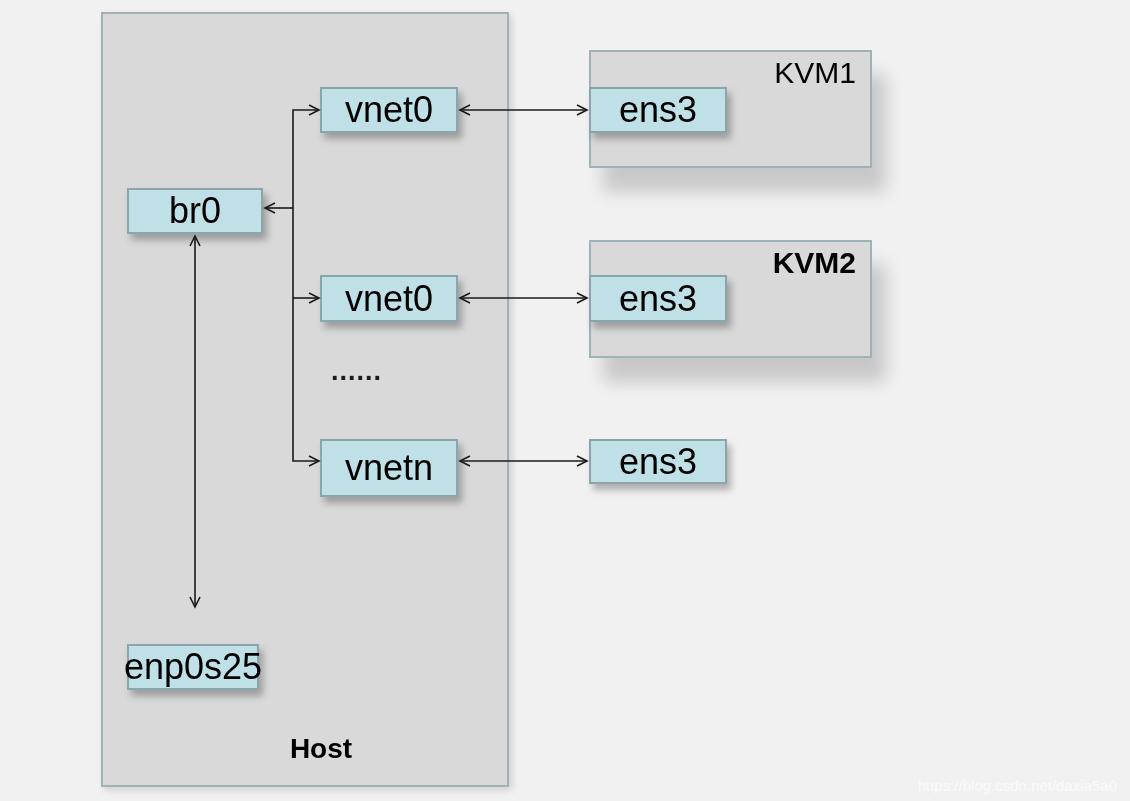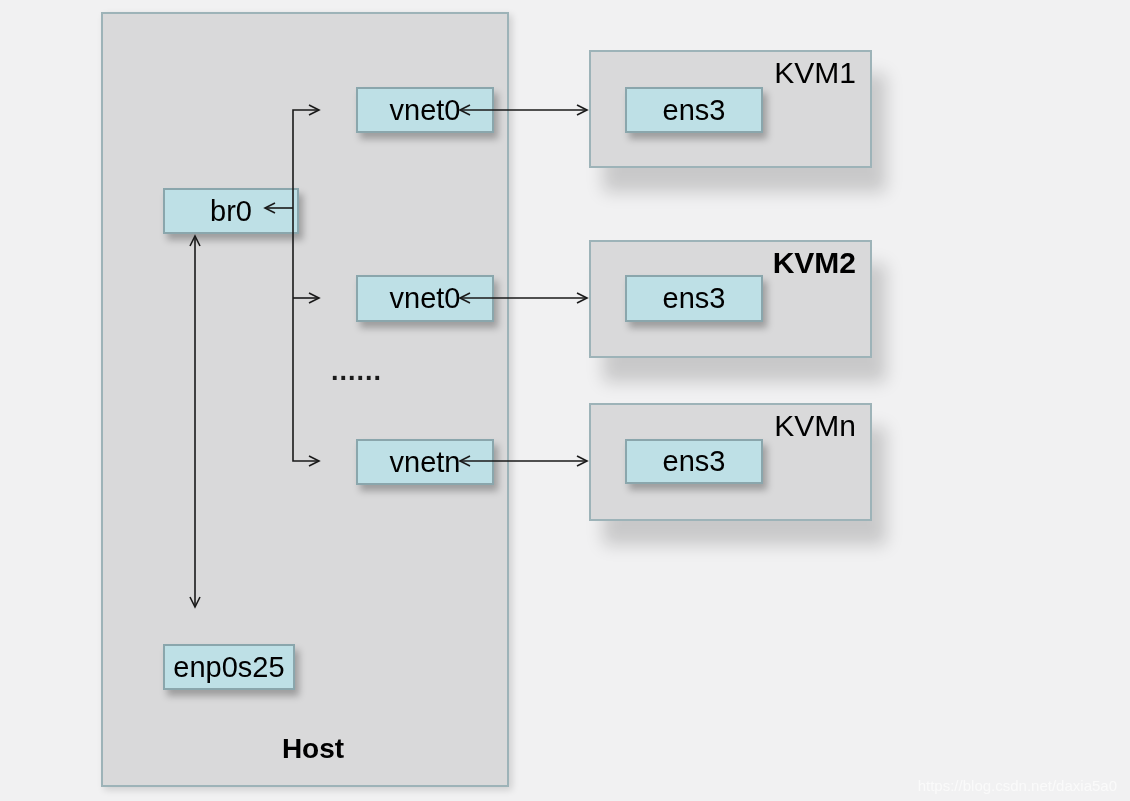--- a/index.html
+++ b/index.html
@@ -45,30 +45,29 @@
   }
   
   .node {
     position: absolute;
     background: var(--node-fill, #bee0e6);
     border: 2px solid var(--node-border, #8aa6ac);
     box-sizing: border-box;
     display: flex;
     align-items: center;
     justify-content: center;
-    font-size: 29px;
+    font-size: 36px;
     color: var(--label-text, #000);
     box-shadow: 4px 6px 7px rgba(0,0,0,0.28);
     z-index: 2;
-    margin-left: 36px;
   }
   .node-br0     { left: 127px; top: 188px; width: 136px; height: 46px; text-align: center; }
   .node-vnet0-1 { left: 320px; top:  87px; width: 138px; height: 46px; }
   .node-vnet0-2 { left: 320px; top: 275px; width: 138px; height: 47px; }
-  .node-vnetn   { left: 320px; top: 439px; width: 138px; height: 46px; }
+  .node-vnetn   { left: 320px; top: 439px; width: 138px; height: 58px; }
   .node-enp0s25 { left: 127px; top: 644px; width: 132px; height: 46px; }
   .node-ens3-1  { left: 589px; top:  87px; width: 138px; height: 46px; }
   .node-ens3-2  { left: 589px; top: 275px; width: 138px; height: 47px; }
   .node-ens3-3  { left: 589px; top: 439px; width: 138px; height: 45px; }
   .ellipsis {
     position: absolute;
     left: 331px; top: 356px;
     font-size: 27px;
     font-weight: bold;
     letter-spacing: 1px;
@@ -77,20 +76,21 @@
   }
   .host-label {
     position: absolute;
     left: 101px; top: 733px;
     width: 424px;
     text-align: center;
     font-size: 28px;
     font-weight: bold;
     color: var(--label-text, #000);
     z-index: 2;
+    padding-left: 8px;
   }
   .connections {
     position: absolute;
     left: 0; top: 0;
     width: 1130px; height: 801px;
     z-index: 3;
     pointer-events: none;
   }
   .aline {
     fill: none;
@@ -115,23 +115,20 @@
 
 <div class="canvas">
 
   <div class="container-box host-box"></div>
 
   <div class="container-box kvm-box kvm-1">
     <div class="kvm-label">KVM1</div>
   </div>
   <div class="container-box kvm-box kvm-2">
     <div class="kvm-label">KVM2</div>
-  </div>
-  <div class="container-box kvm-box kvm-n">
-    <div class="kvm-label">KVMn</div>
   </div>
 
   <div class="node node-br0">br0</div>
   <div class="node node-vnet0-1">vnet0</div>
   <div class="node node-vnet0-2">vnet0</div>
   <div class="node node-vnetn">vnetn</div>
   <div class="node node-enp0s25">enp0s25</div>
 
   <div class="node node-ens3-1">ens3</div>
   <div class="node node-ens3-2">ens3</div>

